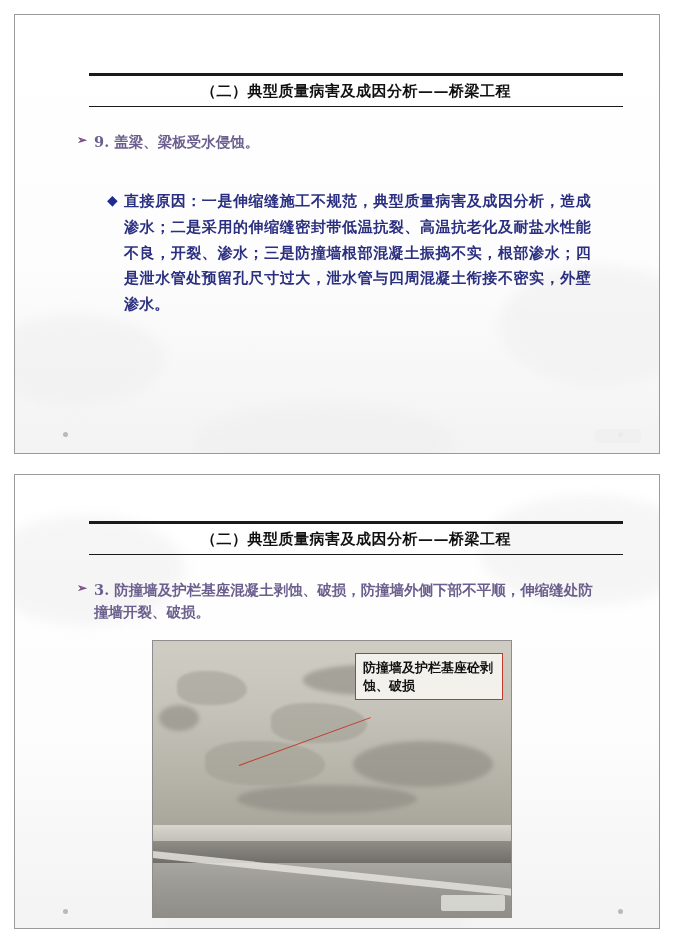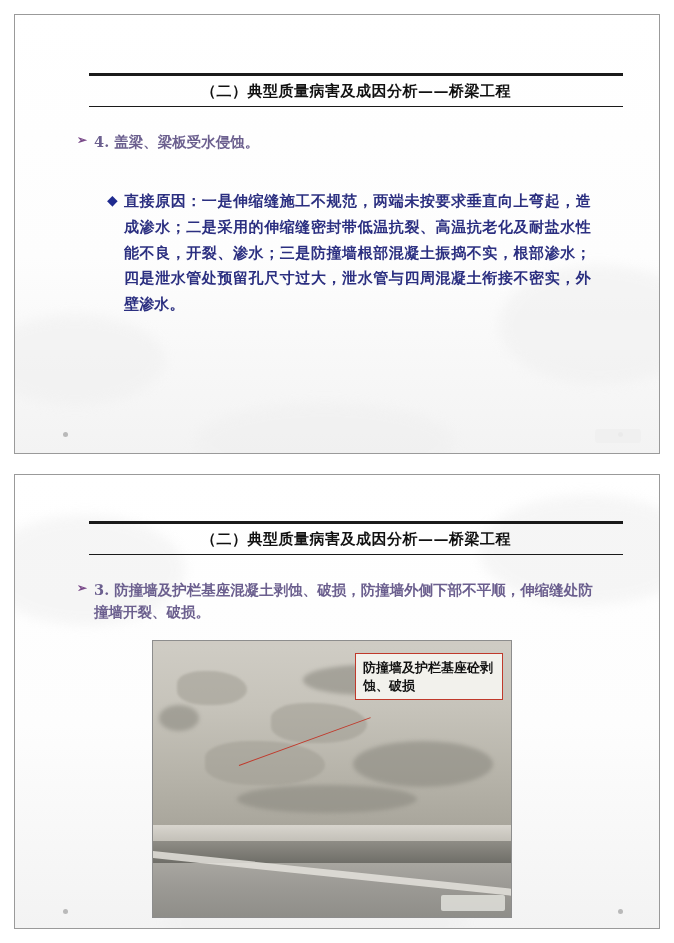--- a/index.html
+++ b/index.html
@@ -232,26 +232,26 @@
       <div class="blob" style="left:180px; bottom:-30px; width:260px; height:80px;"></div>
     </div>
 
     <div class="title-wrap" style="top:58px;">
       <div class="title-rule"></div>
       <div class="slide-title">（二）典型质量病害及成因分析——桥梁工程</div>
     </div>
 
     <div class="b1" style="left:62px; top:116px; right:58px;">
       <span class="arrow">➢</span>
-      <span class="txt">4. 盖梁、梁板受水侵蚀。</span>
+      <span class="txt">9. 盖梁、梁板受水侵蚀。</span>
     </div>
 
     <div class="b2" style="left:92px; top:174px; right:68px;">
       <span class="diamond">◆</span>
-      <span class="txt">直接原因：一是伸缩缝施工不规范，两端未按要求垂直向上弯起，造成渗水；二是采用的伸缩缝密封带低温抗裂、高温抗老化及耐盐水性能不良，开裂、渗水；三是防撞墙根部混凝土振捣不实，根部渗水；四是泄水管处预留孔尺寸过大，泄水管与四周混凝土衔接不密实，外壁渗水。</span>
+      <span class="txt">直接原因：一是伸缩缝施工不规范，典型质量病害及成因分析，造成渗水；二是采用的伸缩缝密封带低温抗裂、高温抗老化及耐盐水性能不良，开裂、渗水；三是防撞墙根部混凝土振捣不实，根部渗水；四是泄水管处预留孔尺寸过大，泄水管与四周混凝土衔接不密实，外壁渗水。</span>
     </div>
 
     <div class="dot" style="left:48px; bottom:16px;"></div>
     <div class="dot" style="right:36px; bottom:16px;"></div>
     <div class="smudge" style="right:18px; bottom:10px; width:46px; height:14px;"></div>
   </div>
 
   <div class="slide slide-2">
     <div class="slide-inner">
       <div class="blob" style="left:-30px; top:40px; width:200px; height:110px;"></div>

